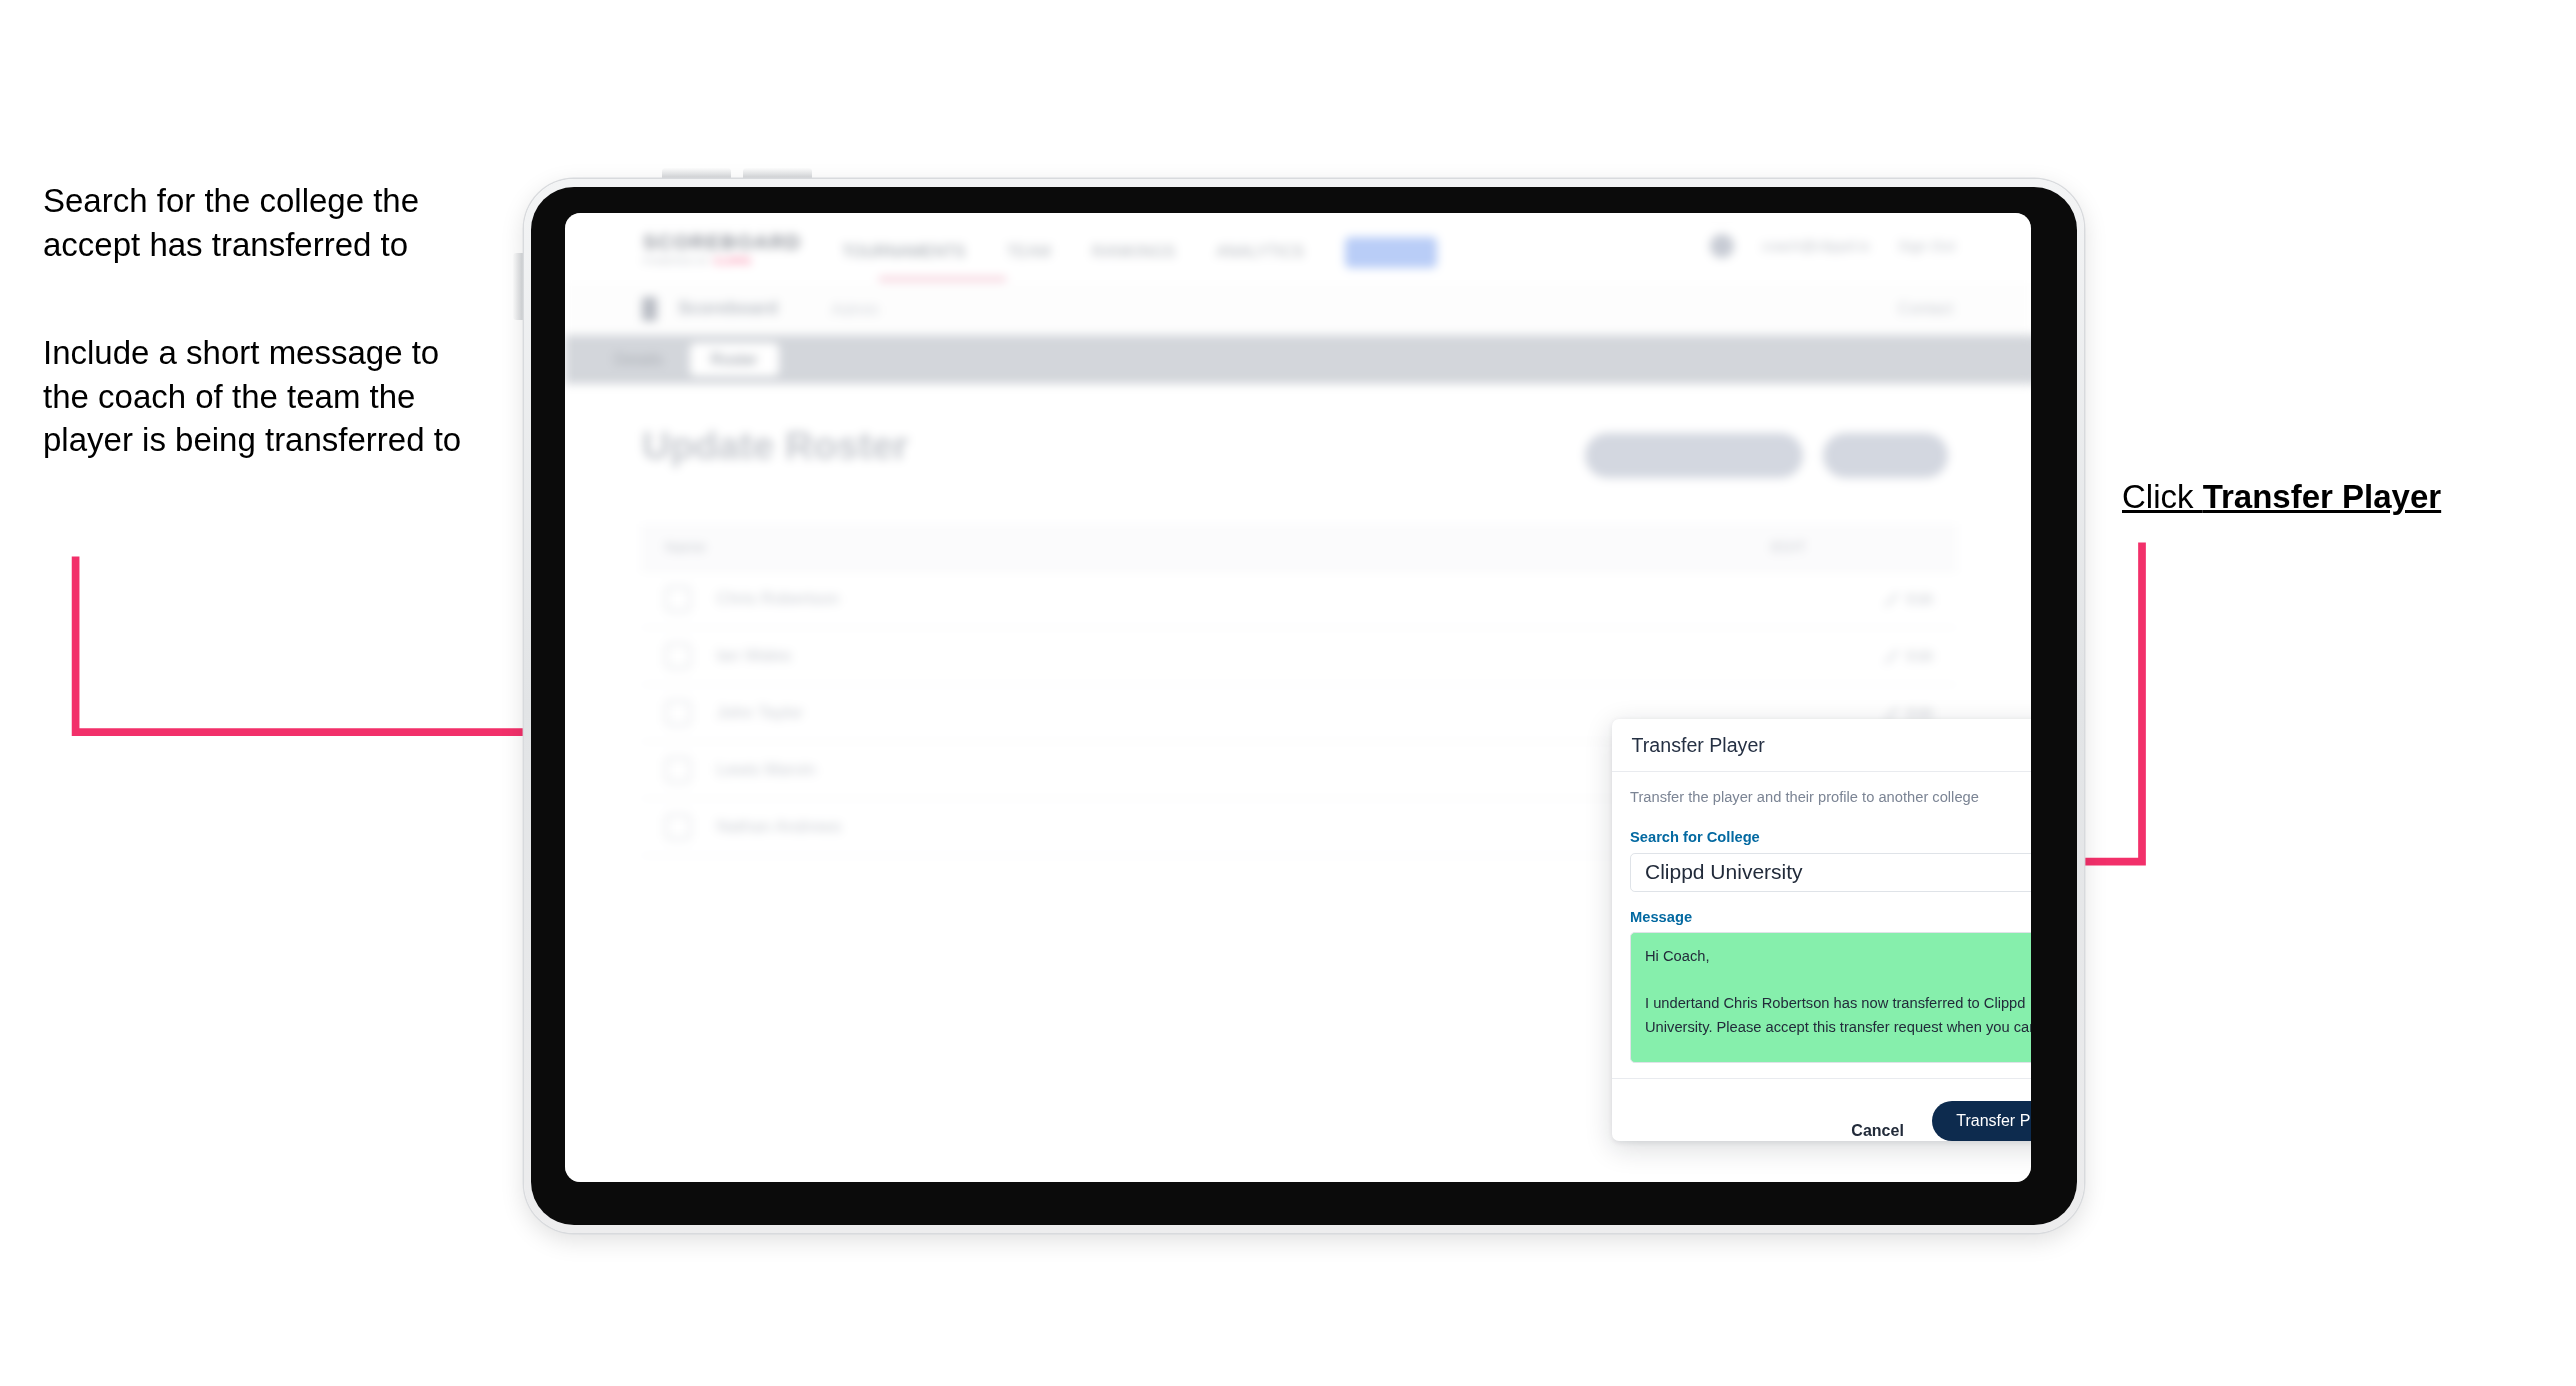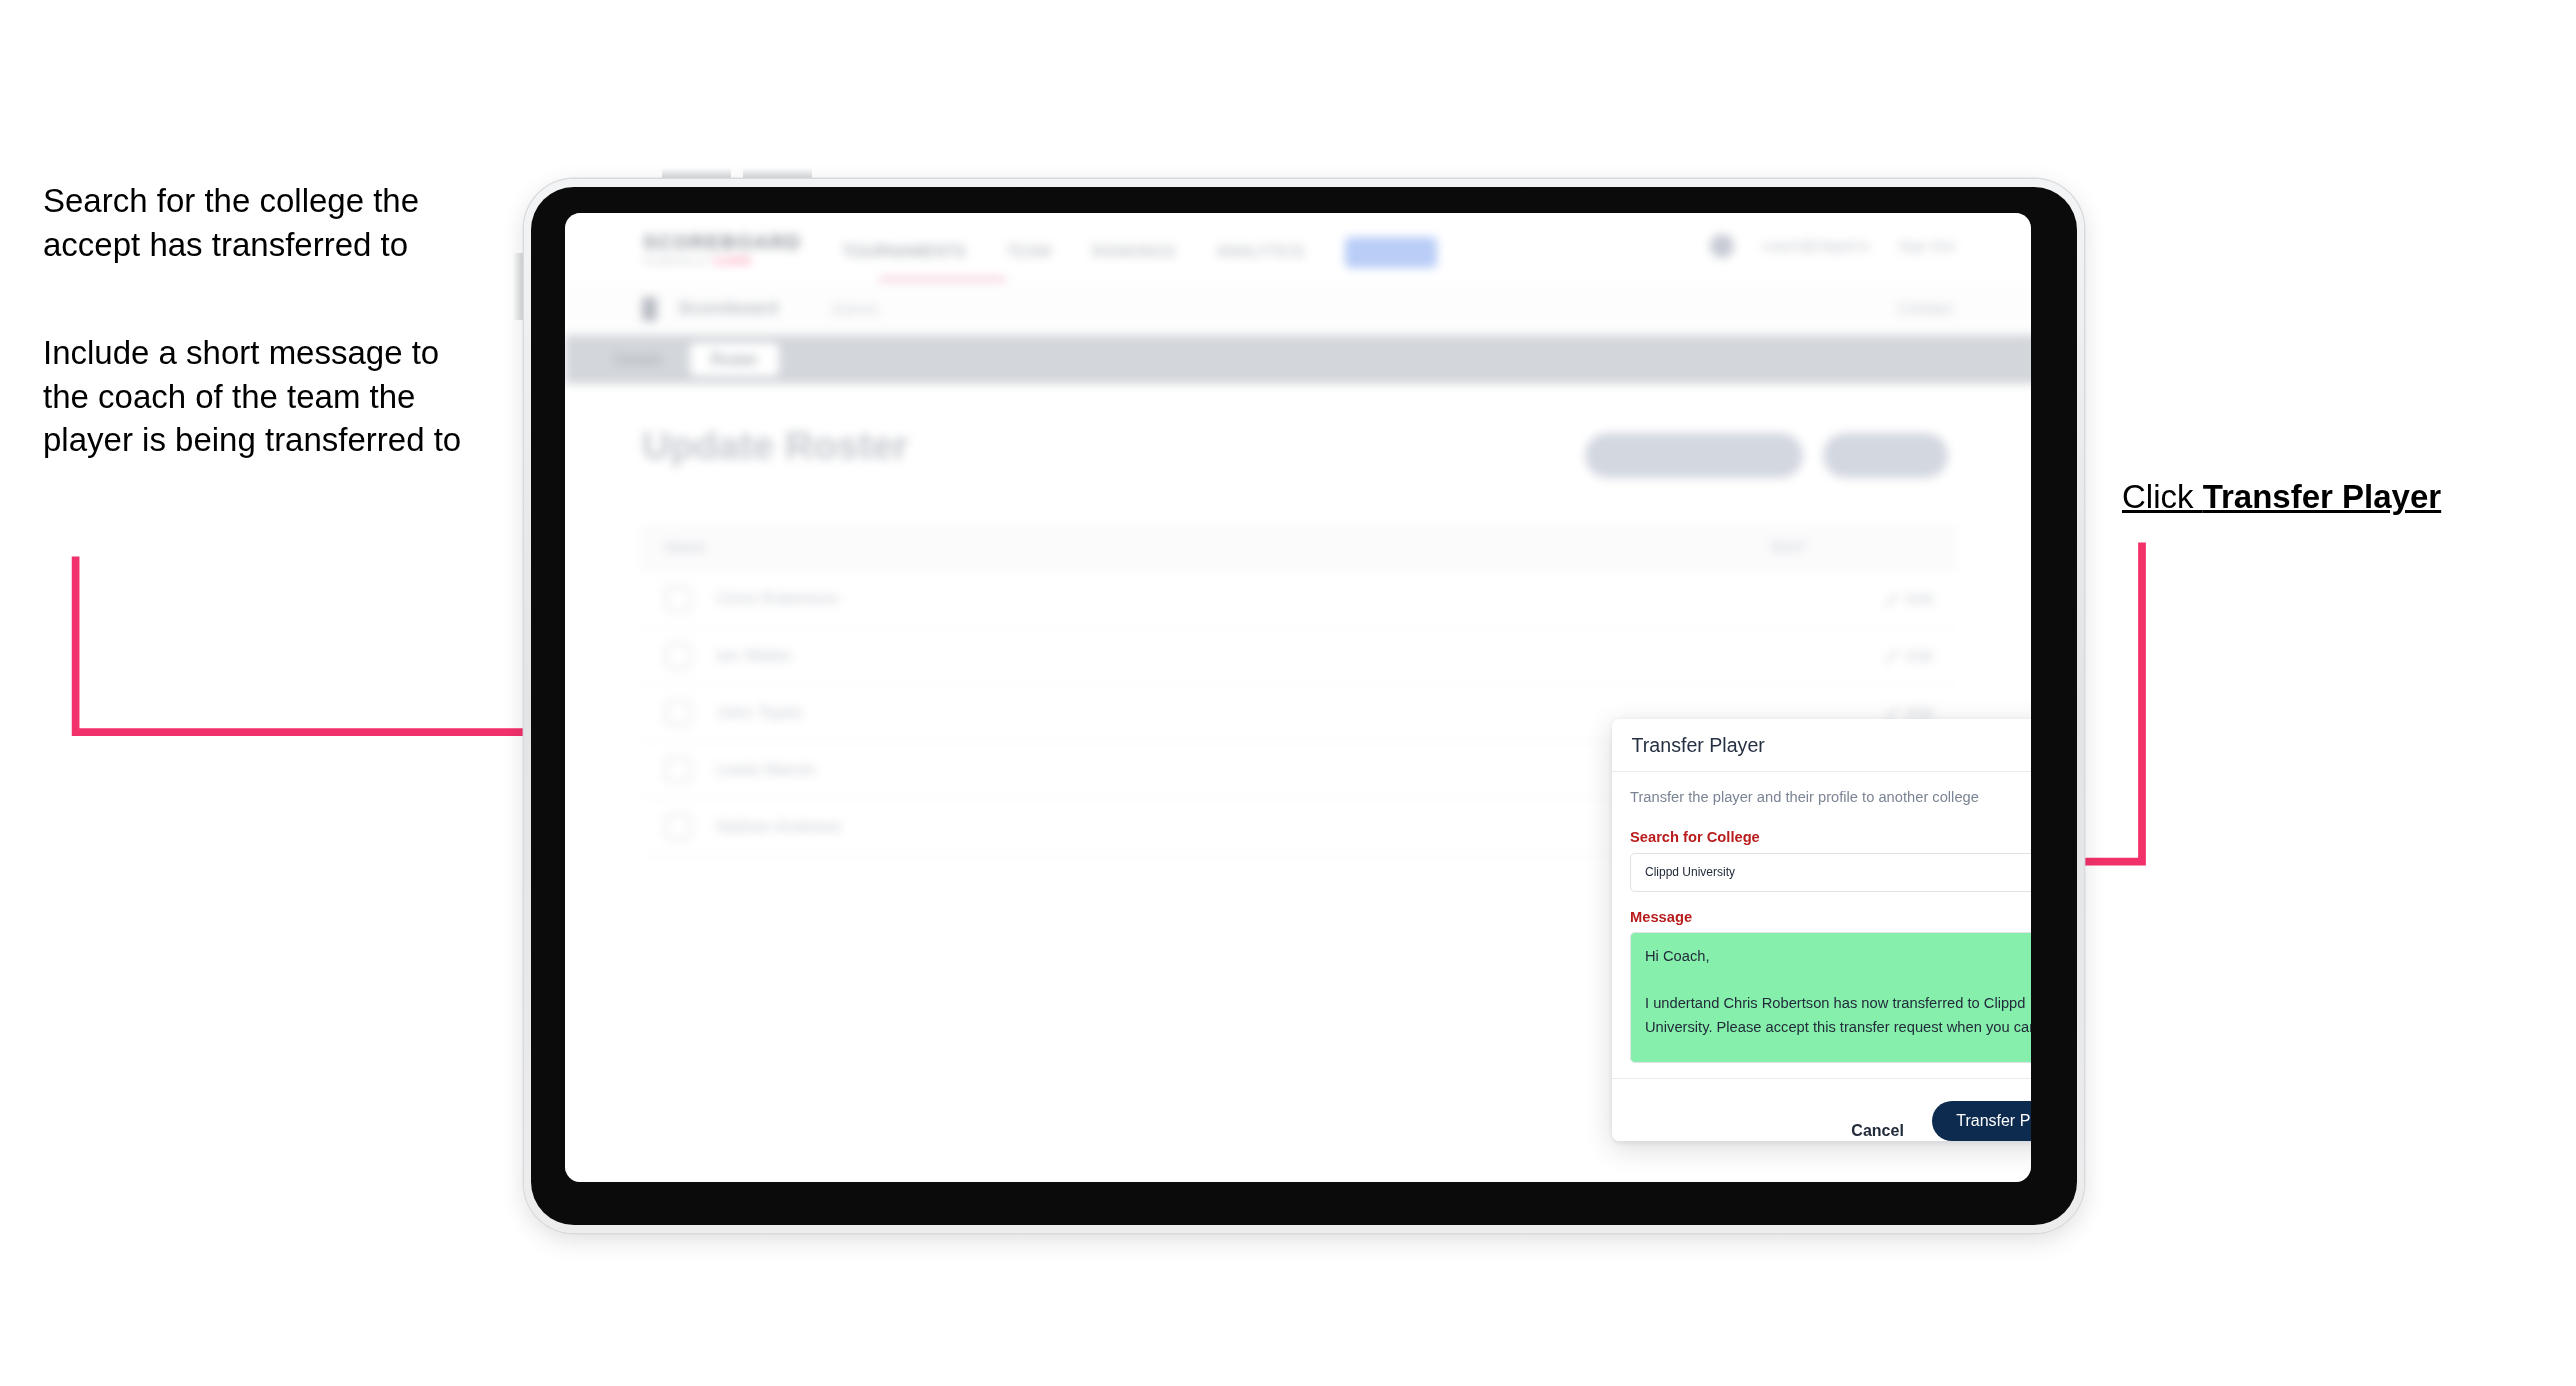--- a/index.html
+++ b/index.html
@@ -269,32 +269,32 @@
   }
   #modal-title {
     font-size: 19.6px; color: #253043; font-weight: normal;
   }
   #modal-body { padding: 17px 18px 12.6px 18px; }
   #modal-subtitle {
     font-size: 14.7px; color: #7b8494;
     margin-bottom: 24px;
   }
   .field-label {
-    font-size: 14.7px; color: #b91c1c;
+    font-size: 14.7px; color: #0369a1;
     font-weight: bold;
     margin-bottom: 7.7px;
   }
   #college-input {
     width: 100%;
     box-sizing: border-box;
     height: 39px;
     border: 0.7px solid #dfe3e8;
     border-radius: 4.9px;
     padding: 0 14px;
-    font-size: 12px;
+    font-size: 21px;
     color: #222b3a;
     font-family: "Liberation Sans", sans-serif;
     background: #ffffff;
     outline: none;
   }
   #message-gap { height: 17px; }
   #message-input {
     width: 100%;
     box-sizing: border-box;
     height: 131px;

